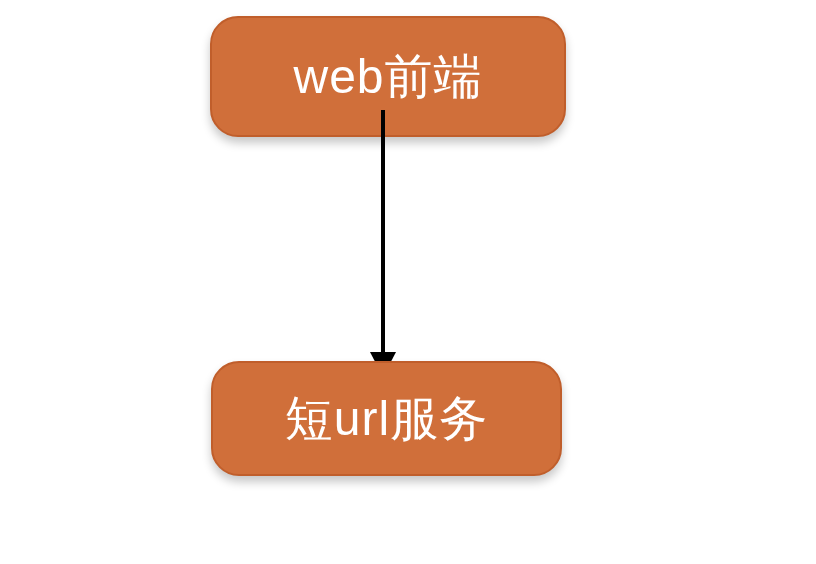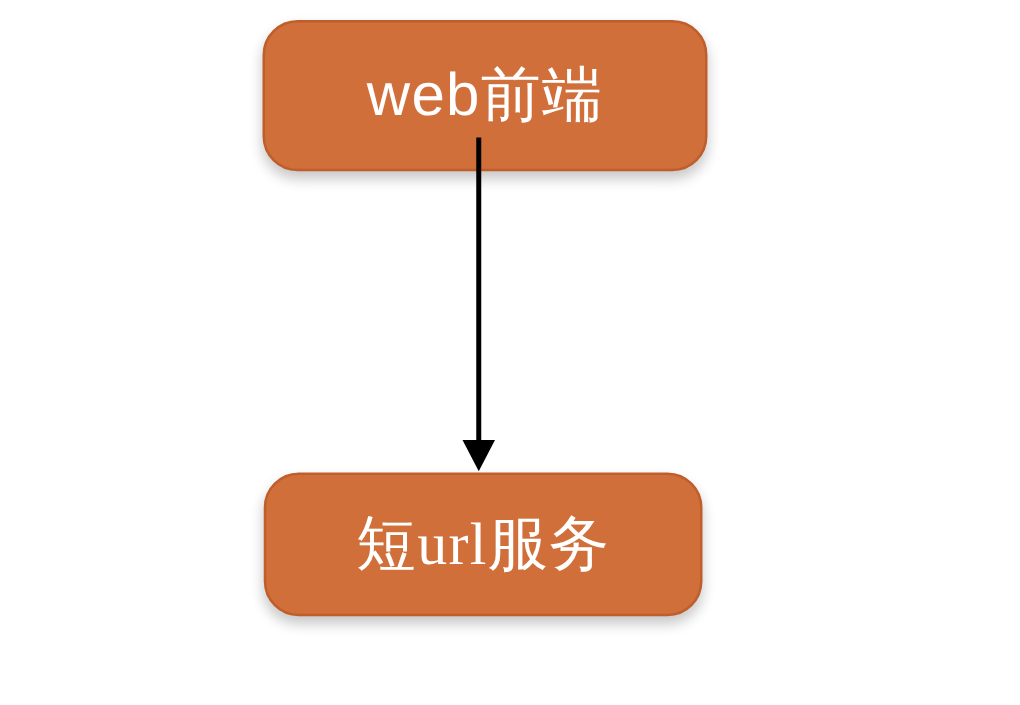--- a/index.html
+++ b/index.html
@@ -35,24 +35,23 @@
     line-height: 1;
   }
   .node-top {
     left: 210px;
     top: 16px;
     width: 356px;
     height: 121px;
   }
   .node-bottom {
     left: 211px;
-    top: 378px;
+    top: 361px;
     width: 351px;
     height: 115px;
-    font-family: Liberation Serif, serif;
   }
   .arrow-line {
     position: absolute;
     left: 381px;
     top: 110px;
     width: 4px;
     height: 246px;
     background: var(--arrow, #000000);
   }
   .arrow-head {

